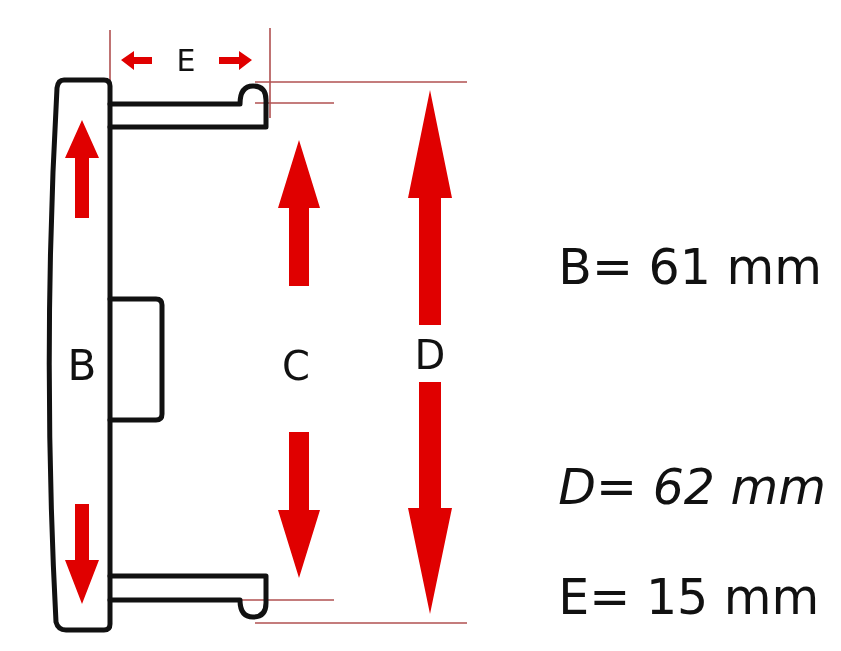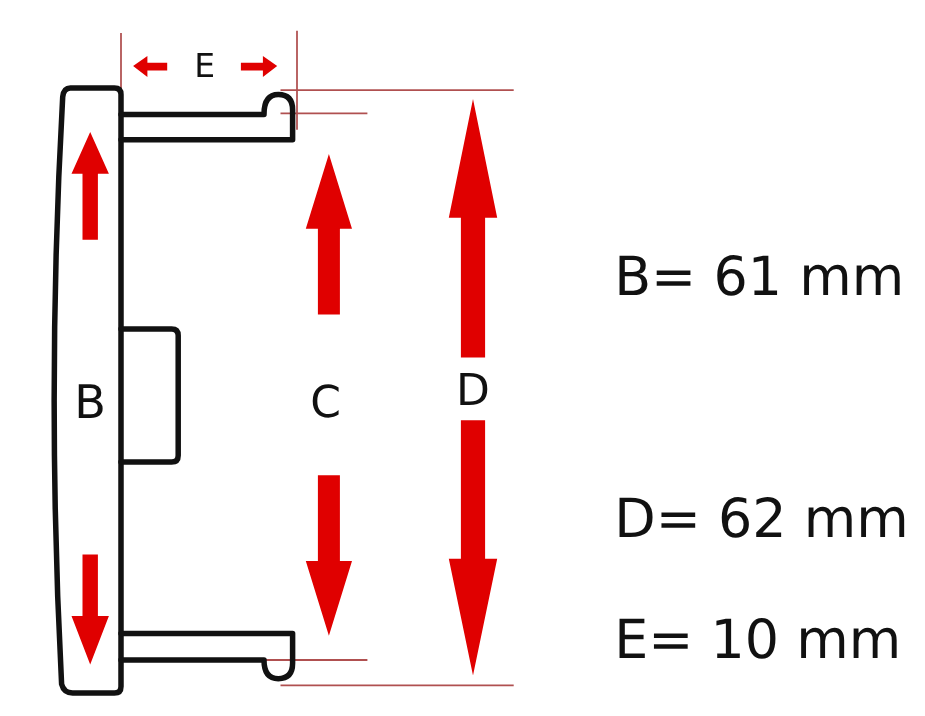--- a/index.html
+++ b/index.html
@@ -29,21 +29,21 @@
       transform: translate(-50%, -50%);
       background: transparent;
     }
     .dim-label.e { font-size: 30px; }
     .dim-label.b { font-size: 42px; }
     .dim-label.c { font-size: 40px; }
     .dim-label.d { font-size: 40px; }
     .spec-list {
       position: absolute;
       left: 496px;
-      top: 0;
+      top: 16px;
       width: 345px;
       height: 498px;
     }
     .spec-row {
       position: absolute;
       left: 0;
       font-family: "DejaVu Sans", sans-serif;
       font-size: 49px;
       color: #111111;
       white-space: pre;
@@ -99,19 +99,19 @@
 
 <div class="dim-label e" style="left:186px; top:61px;">E</div>
 <div class="dim-label b" style="left:82px; top:366px;">B</div>
 <div class="dim-label c" style="left:296px; top:366px;">C</div>
 <div class="dim-label d" style="left:430px; top:355px;">D</div>
 
 <div class="spec-list">
   <div class="spec-row" style="top:178px;">
     <span>B= 61 mm</span>
   </div>
-  <div class="spec-row" style="top:398px;">
+  <div class="spec-row" style="top:398px;font-style:italic;">
     <span>D= 62 mm</span>
   </div>
   <div class="spec-row" style="top:508px;">
-    <span>E= 10 mm</span>
+    <span>E= 15 mm</span>
   </div>
 </div>
 
 </body></html>

